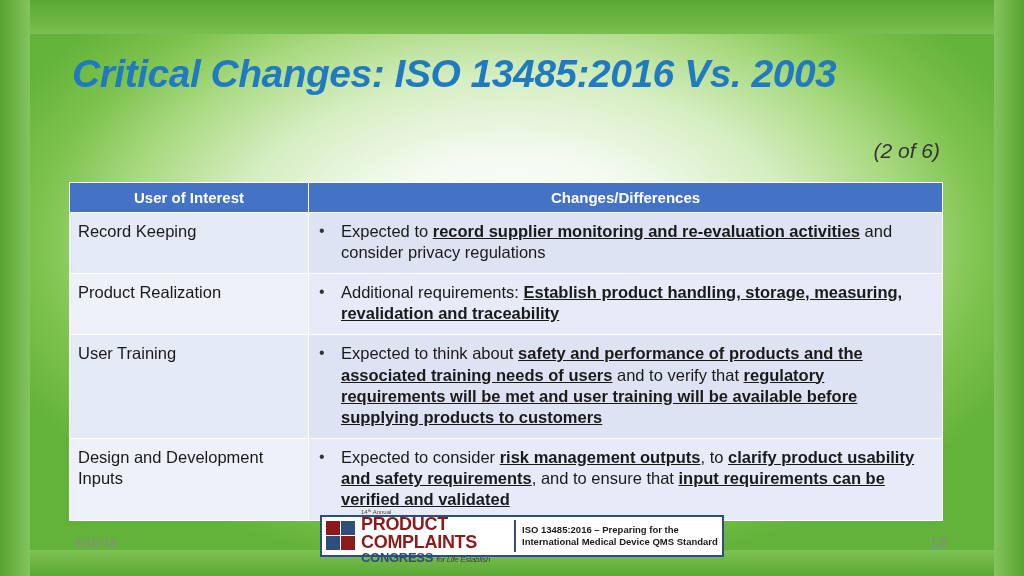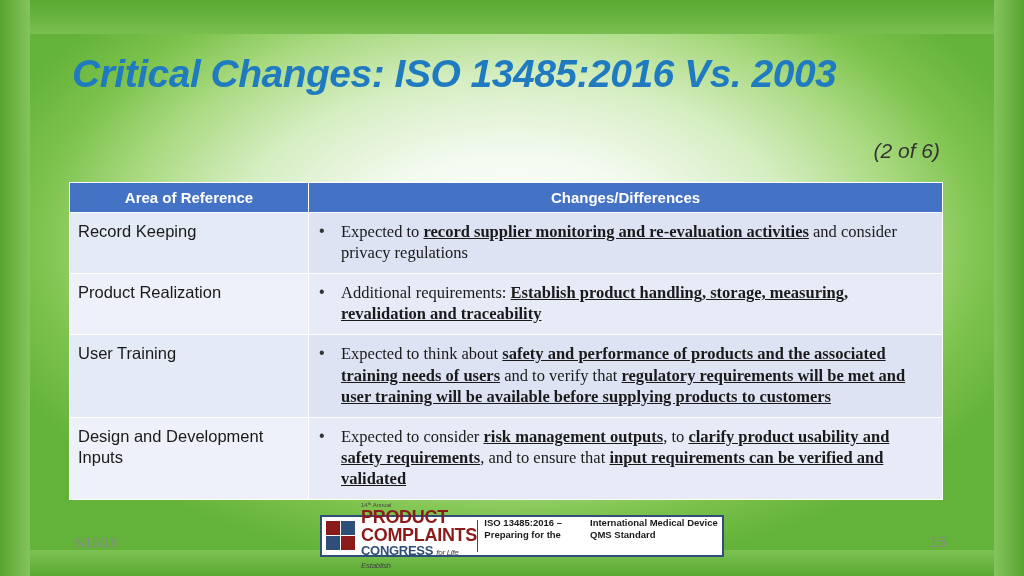--- a/index.html
+++ b/index.html
@@ -112,21 +112,21 @@
   }
   .bullet {
     flex: 0 0 auto;
     width: 22px;
     font-size: 16px;
     line-height: 1.3;
     color: #333;
     text-align: left;
     padding-left: 4px;
   }
-  .bullet-text { flex: 1 1 auto; font-family: Liberation Serif, serif; }
+  .bullet-text { flex: 1 1 auto; }
   .u { text-decoration: underline; font-weight: bold; }
 
   .footer-date {
     position: absolute;
     left: 74px;
     bottom: 26px;
     font-size: 13px;
     color: #8a8a8a;
   }
   .footer-num {
@@ -180,21 +180,21 @@
   .logo-l2 { font-size: 13px; font-weight: bold; color: #2f4f7a; letter-spacing: -0.3px; }
   .logo-l2 .small { font-size: 8px; font-weight: normal; color: #444; font-style: italic; }
   .logo-divider {
     width: 2px;
     background: #2f4f7a;
     margin: 3px 0;
   }
   .logo-right {
     flex: 1 1 auto;
     display: flex;
-    flex-direction: row;
+    flex-direction: column;
     justify-content: center;
     padding-left: 6px;
     box-sizing: border-box;
     border-radius: 6px;
   }
   .logo-right div {
     font-size: 9.5px;
     font-weight: bold;
     color: #1a1a1a;
     line-height: 1.28;
@@ -210,21 +210,21 @@
   <div class="edge edge-right"></div>
 
   <div class="title">Critical Changes:  ISO 13485:2016 Vs. 2003</div>
 
 
   <div class="page-of">(2 of 6)</div>
 
   <table class="table">
     <thead>
       <tr>
-        <th class="col-area">Area of Reference</th>
+        <th class="col-area">User of Interest</th>
         <th>Changes/Differences</th>
       </tr>
     </thead>
     <tbody>
       <tr>
         <td class="area">Record Keeping</td>
         <td class="changes">
           <div class="bullet-row">
             <span class="bullet">•</span>
             <span class="bullet-text"><span>Expected to </span><span class="u">record supplier monitoring and re-evaluation activities</span><span> and consider privacy regulations</span></span>

